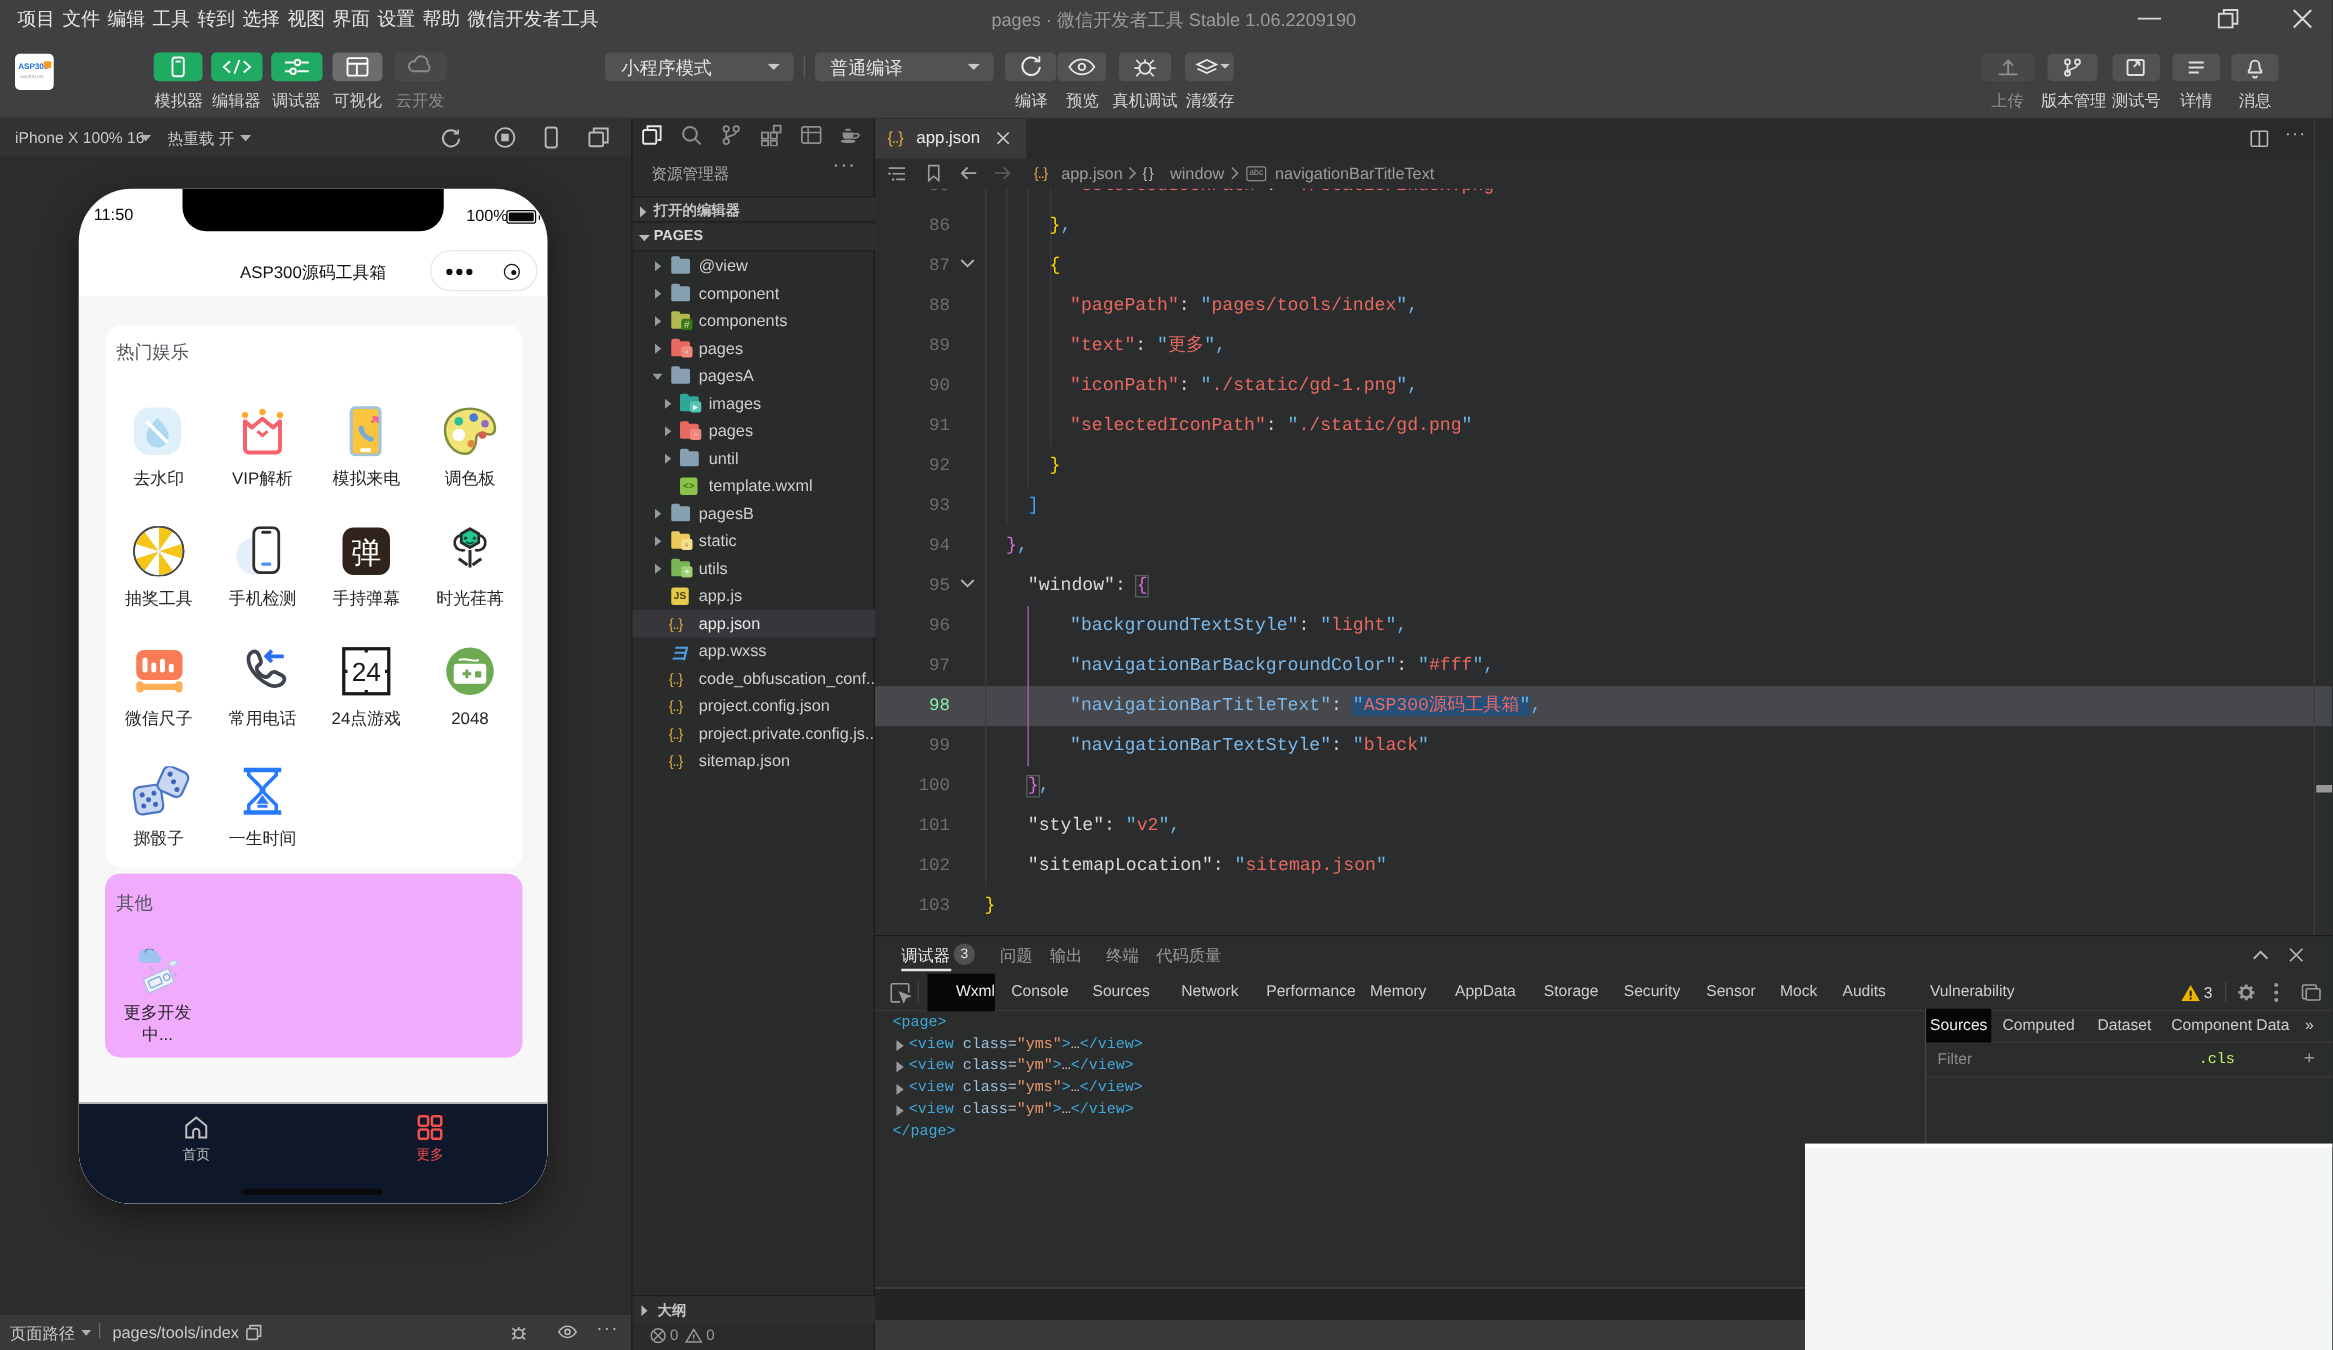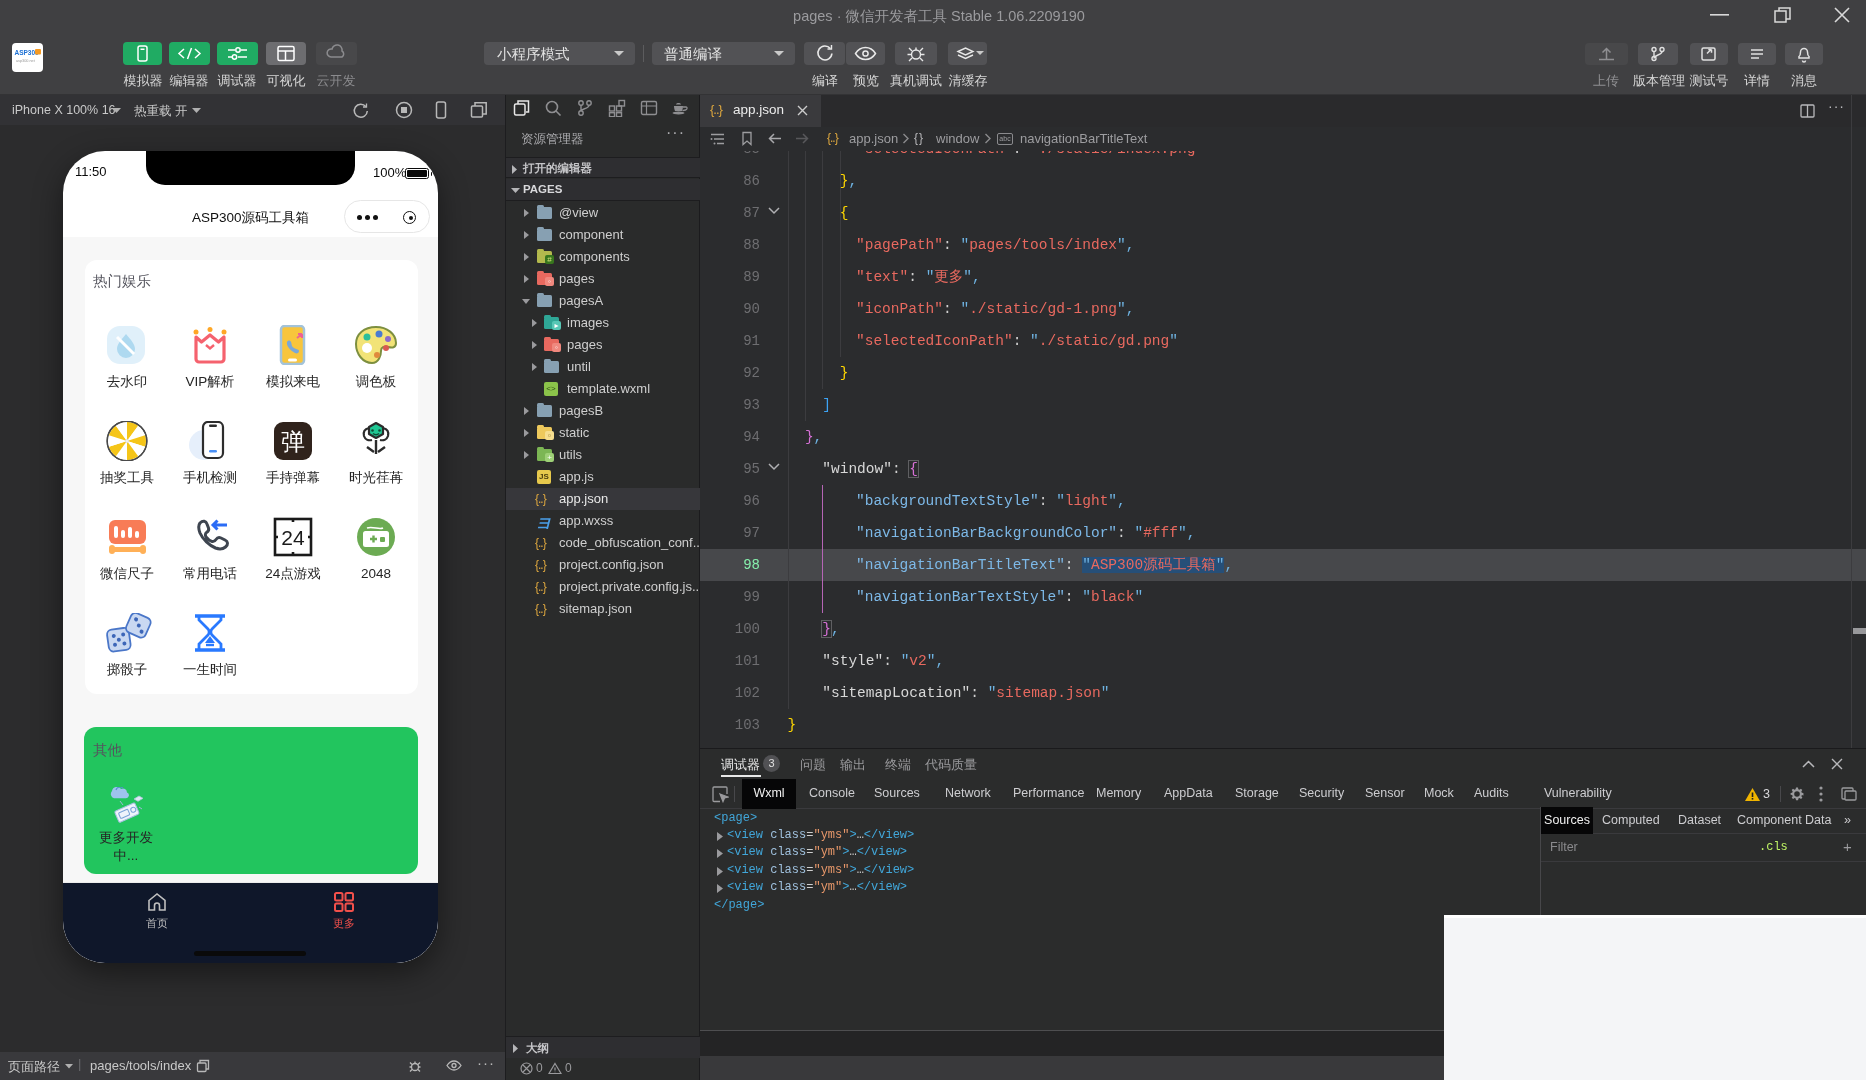--- a/index.html
+++ b/index.html
@@ -72,20 +72,33 @@
   .mono12 { font-family:"Liberation Mono", monospace; font-size:12px; }
   .dtab { position:absolute; top:37px; font-size:12.5px; color:#cdcdd0; }
   .mono12 div { white-space:nowrap; }
   .tg { color:#41a6d9; } .an { color:#9fc0dd; } .av { color:#e8986a; } .dots { color:#cfcfcf; }
   #devicon svg { display:block; }
 </style>
 </head>
 <body>
 <div id="stage">
   <div id="titlebar" class="abs">
+    <div id="menus" class="abs">
+        <span>项目</span>
+        <span>文件</span>
+        <span>编辑</span>
+        <span>工具</span>
+        <span>转到</span>
+        <span>选择</span>
+        <span>视图</span>
+        <span>界面</span>
+        <span>设置</span>
+        <span>帮助</span>
+        <span>微信开发者工具</span>
+      </div>
     <div id="wintitle" class="abs">pages · 微信开发者工具 Stable 1.06.2209190</div>
     <svg class="abs" style="left:1710px;top:14px" width="19" height="2">
         <rect width="19" height="1.6" fill="#d9d9d9"></rect>
       </svg>
     <svg class="abs" style="left:1774px;top:7px" width="17" height="16" fill="none" stroke="#d9d9d9" stroke-width="1.5">
         <rect x="1" y="4" width="11" height="11"></rect>
         <path d="M5 4V1h11v11h-4"></path>
       </svg>
     <svg class="abs" style="left:1834px;top:7px" width="16" height="16" stroke="#d9d9d9" stroke-width="1.6">
         <path d="M1 1L15 15M15 1L1 15"></path>
@@ -424,21 +437,21 @@
           <svg width="80" height="40" fill="none" stroke="#2979ff">
               <path d="M25 3h30M25 37h30" stroke-width="3.5"></path>
               <path d="M29 3v4l9 9c1.5 1.5 1.5 4.5 0 6l-9 9v6M51 3v4l-9 9c-1.5 1.5-1.5 4.5 0 6l9 9v6" stroke-width="2.8"></path>
               <path d="M35 30h10l-5-7z" fill="#2979ff" stroke="none"></path>
               <path d="M36 32h8" stroke-width="2.4"></path>
             </svg>
           <div class="lab">一生时间</div>
         </div>
       </div>
 
-      <div class="abs" style="left:21px;top:576px;width:334px;height:147px;background:#22c55e;border-radius:12px">
+      <div class="abs" style="left:21px;top:548px;width:334px;height:147px;background:#f0abfc;border-radius:12px">
         <div class="abs" style="left:9px;top:14px;font-size:14.5px;color:#55555e">其他</div>
         <div class="abs" style="left:22px;top:60px;width:40px;height:38px" id="devicon">
           <svg width="40" height="38">
               <path d="M6 4a5 5 0 0 1 9-2 4 4 0 0 1 6 3.5 3 3 0 0 1-1 5.8H8A4.5 4.5 0 0 1 6 4z" fill="#9ec3ee"></path>
               <path d="M10 3a4 4 0 0 1 7-1.5" fill="none" stroke="#5a8fd6" stroke-width="1.2"></path>
               <g transform="rotate(-24 20 26)">
                 <rect x="10" y="20" width="22" height="12" rx="1.5" fill="#eef3fb" stroke="#a8c0e0" stroke-width="1"></rect>
                 <rect x="13" y="23" width="10" height="6" rx="1" fill="none" stroke="#7aa3d8" stroke-width="1"></rect>
                 <circle cx="28" cy="26" r="2.5" fill="none" stroke="#7aa3d8" stroke-width="1"></circle>
               </g>
@@ -769,21 +782,21 @@
     <svg class="abs" style="left:1131px;top:9px" width="12" height="12" stroke="#b8b8bb" stroke-width="1.4">
         <path d="M1 1l10 10M11 1L1 11"></path>
       </svg>
 
     <div class="abs" style="left:0;top:30px;width:1166px;height:30px;border-bottom:1px solid #3a3a3d"></div>
     <svg class="abs" style="left:12px;top:37px" width="17" height="17" fill="none" stroke="#9a9a9d" stroke-width="1.3">
         <path d="M8 15.5H2a1 1 0 0 1-1-1V2a1 1 0 0 1 1-1h12a1 1 0 0 1 1 1v6"></path>
         <path d="M8 8l8 3-3.5 1L11 15.5z" fill="#9a9a9d"></path>
       </svg>
     <div class="abs" style="left:34px;top:37px;width:1px;height:16px;background:#48484b"></div>
-    <div class="abs" style="left:42px;top:30px;width:54px;height:30px;background:#060607;color:#f0f0f0;font-size:12.5px;text-align:center;line-height:29px">Wxml</div>
+    <div class="abs" style="left:42px;top:30px;width:54px;height:30px;background:#060607;color:#f0f0f0;font-size:12.5px;text-align:right;line-height:29px">Wxml</div>
     <div class="dtab" style="left:109px">Console</div>
     <div class="dtab" style="left:174px">Sources</div>
     <div class="dtab" style="left:245px">Network</div>
     <div class="dtab" style="left:313px">Performance</div>
     <div class="dtab" style="left:396px">Memory</div>
     <div class="dtab" style="left:464px">AppData</div>
     <div class="dtab" style="left:535px">Storage</div>
     <div class="dtab" style="left:599px">Security</div>
     <div class="dtab" style="left:665px">Sensor</div>
     <div class="dtab" style="left:724px">Mock</div>

